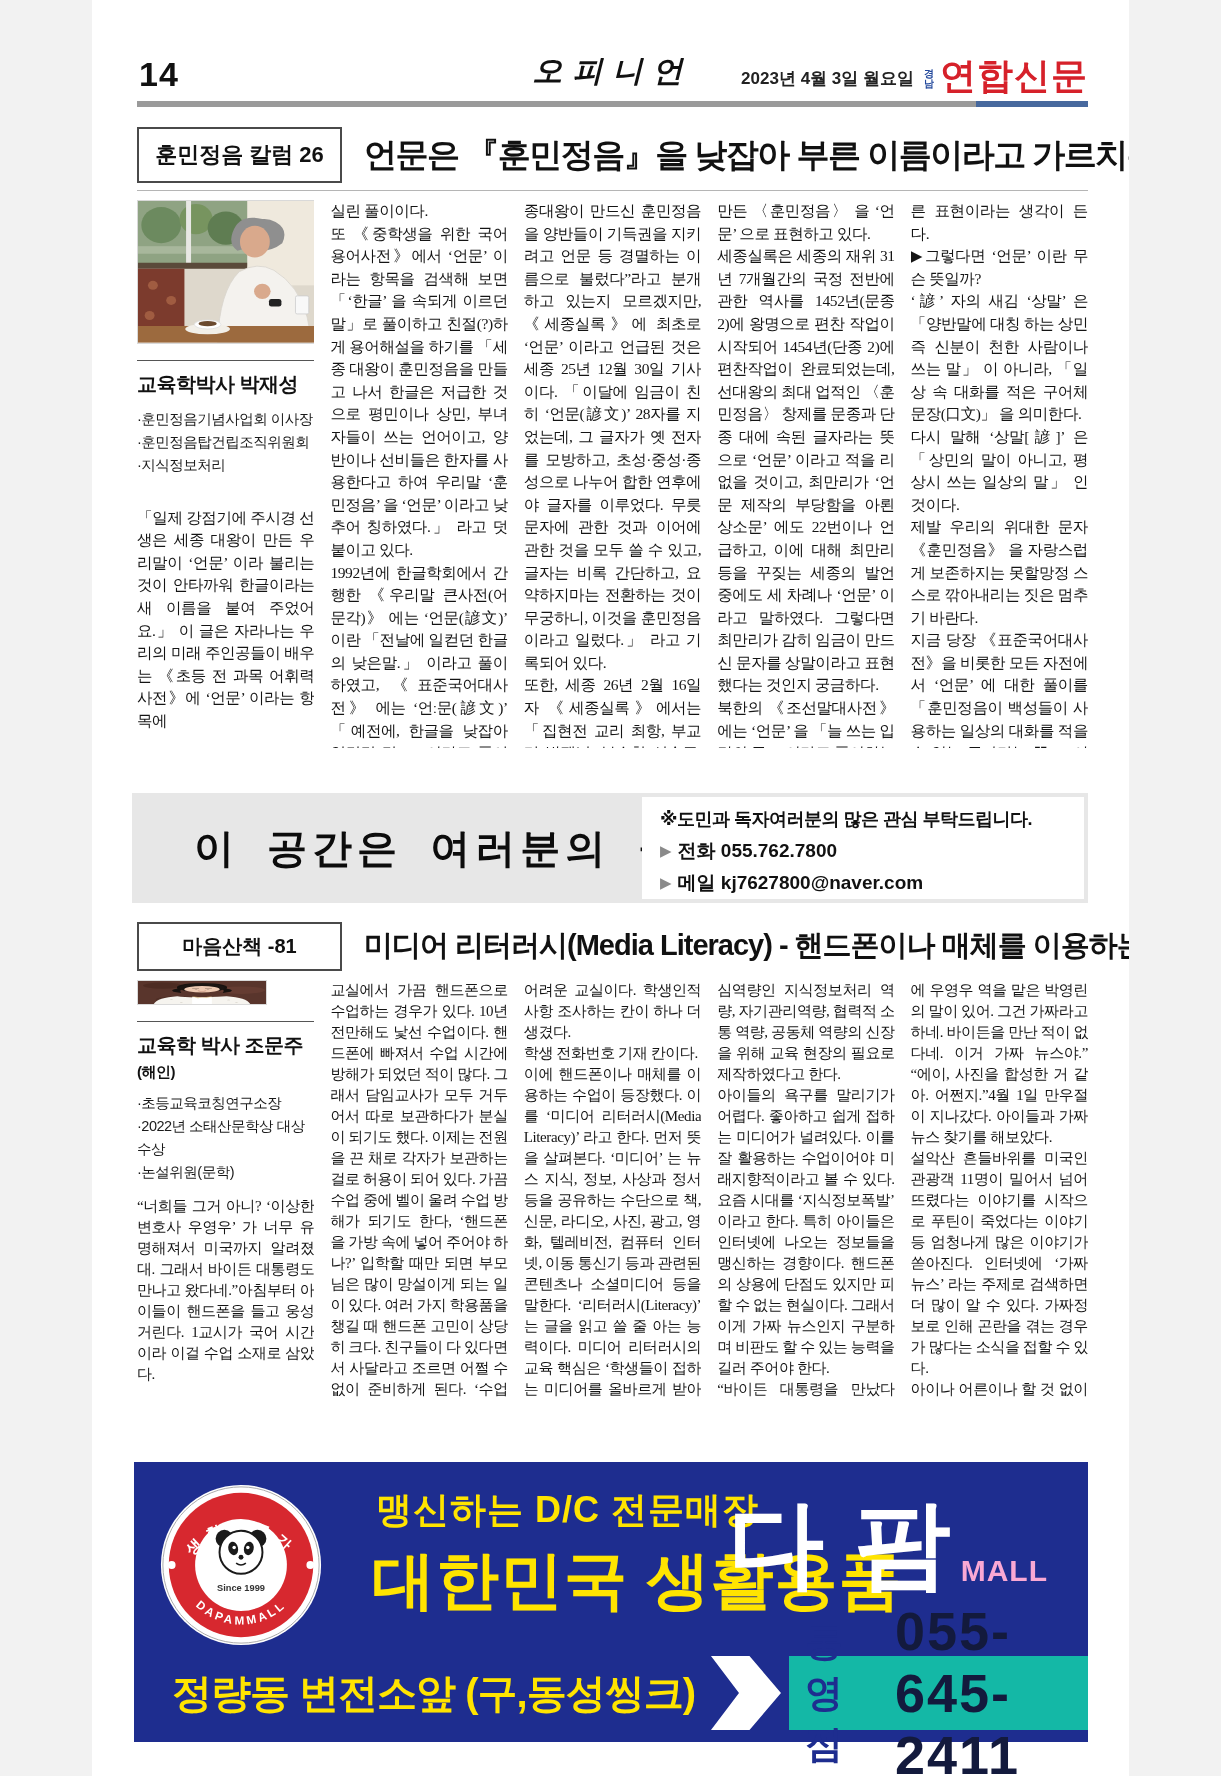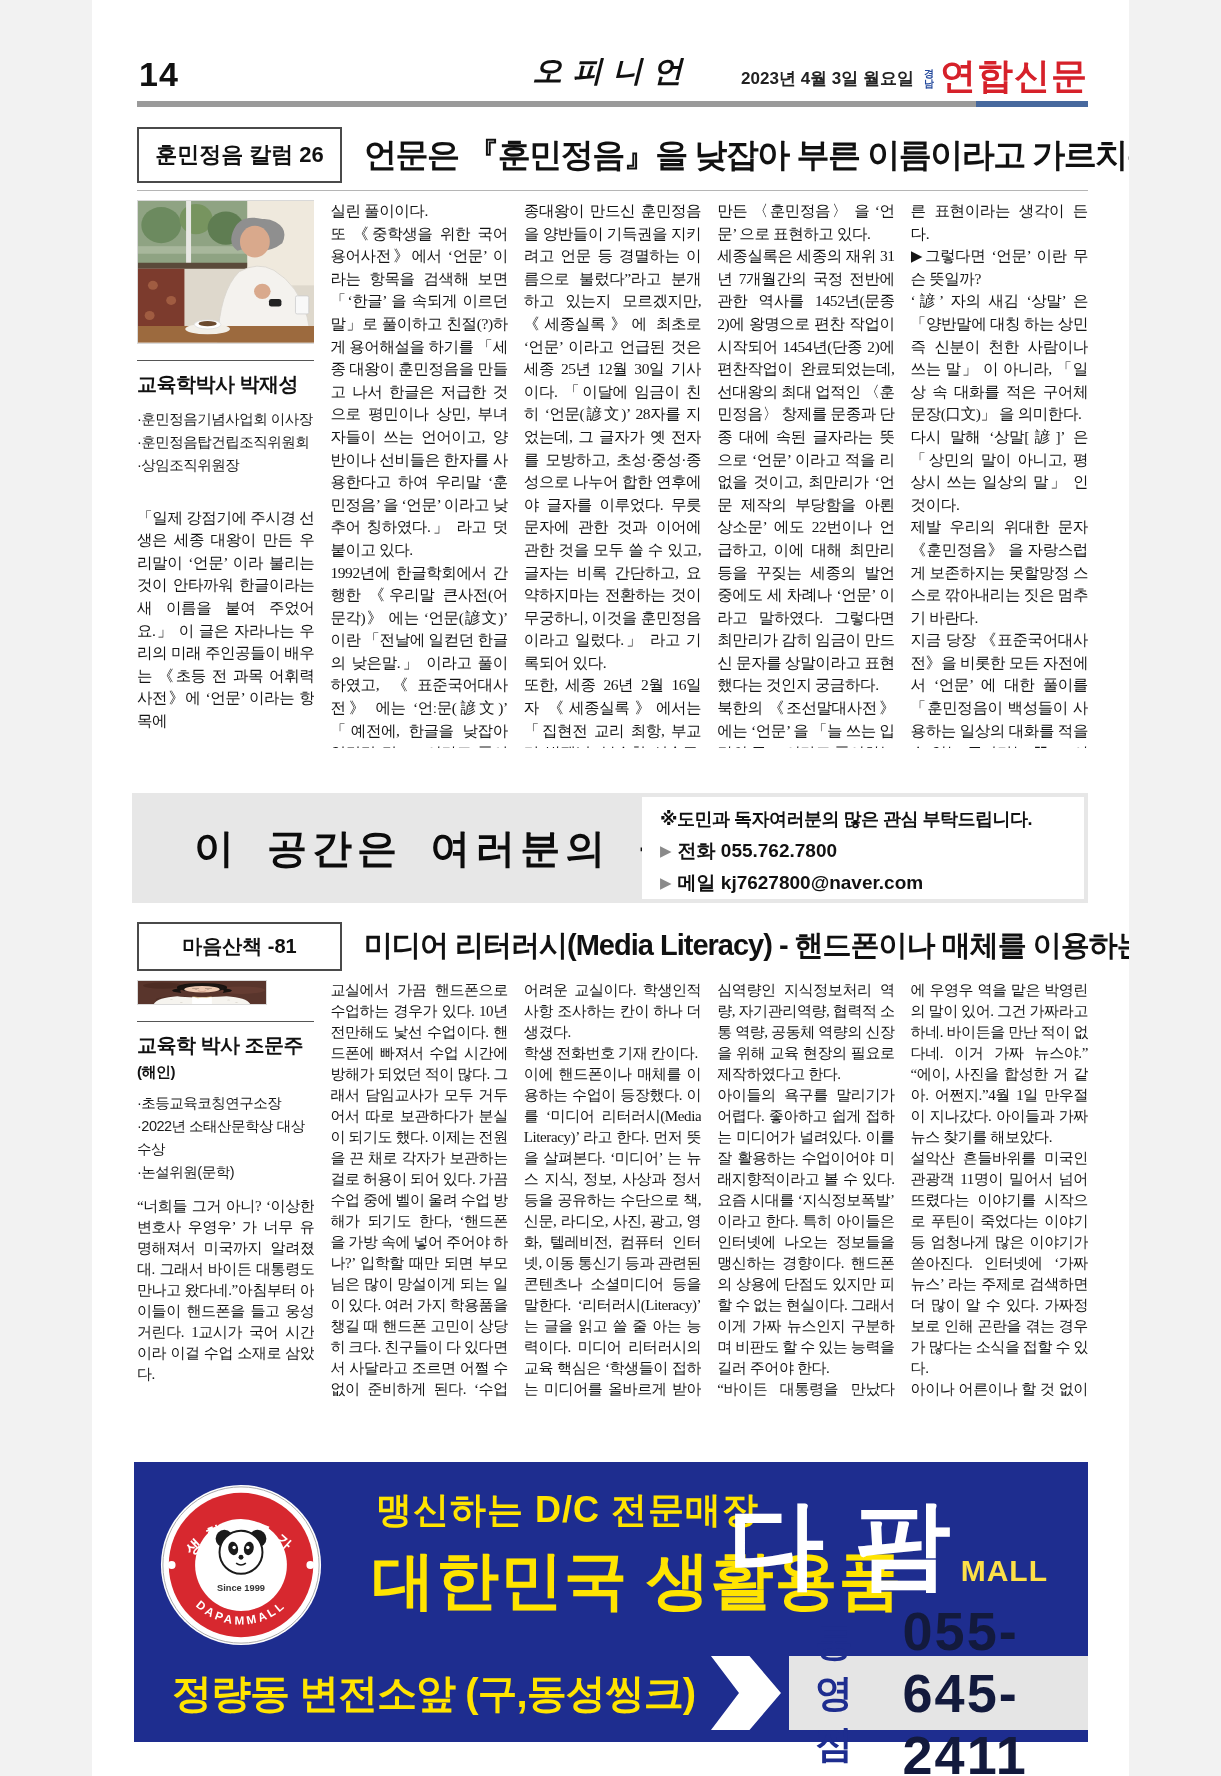--- a/index.html
+++ b/index.html
@@ -52,26 +52,26 @@
   .notice-note{font-size:18px;font-weight:800;letter-spacing:-0.5px;margin-bottom:7px;}
   .notice-line{font-size:19px;font-weight:800;letter-spacing:0;margin-bottom:6px;display:flex;align-items:center;}
   .tri{color:#8a8a8a;font-size:15px;margin-right:6px;}
   
   .ad{position:absolute;top:1462px;left:42px;right:41px;height:280px;background:#1e2d8f;}
   .ad-logo{position:absolute;left:24px;top:20px;width:166px;height:166px;}
   .ad-line1{position:absolute;left:242px;top:24px;font-size:36px;font-weight:900;color:#ffe400;letter-spacing:1px;}
   .ad-line2{position:absolute;left:238px;top:76px;font-size:63px;font-weight:900;color:#ffe400;letter-spacing:1px;}
   .ad-brand-row{position:absolute;right:40px;top:34px;display:flex;align-items:flex-end;}
   .ad-brand{font-size:96px;font-weight:900;color:#fff;letter-spacing:2px;line-height:1;}
-  .ad-mall{font-size:30px;font-weight:800;color:#fde047;margin-left:8px;margin-bottom:4px;letter-spacing:1px;}
+  .ad-mall{font-size:30px;font-weight:800;color:#f9a8d4;margin-left:8px;margin-bottom:4px;letter-spacing:1px;}
   .ad-bottom{position:absolute;left:38px;right:0;bottom:12px;height:74px;display:flex;align-items:center;}
   .ad-address{font-size:40px;font-weight:900;color:#ffe400;letter-spacing:-1px;margin-right:16px;white-space:nowrap;}
   .ad-arrow{flex:0 0 70px;height:74px;background:#fff;
             clip-path:polygon(0 0,55% 0,100% 50%,55% 100%,0 100%,40% 50%);}
-  .ad-contact{flex:1;height:74px;margin-left:8px;background:#e5e5e5;display:flex;align-items:center;padding-left:26px;}
+  .ad-contact{flex:1;height:74px;margin-left:8px;background:#14b8a6;display:flex;align-items:center;padding-left:16px;}
   .ad-branch{font-size:38px;font-weight:900;color:#1e2d8f;margin-right:30px;letter-spacing:-1px;}
   .ad-phone{font-size:54px;font-weight:900;color:#131a3d;letter-spacing:2px;font-family:"Liberation Sans","DejaVu Sans",sans-serif;}
 </style>
 </head>
 <body>
 
 <div class="page">
 
   <header class="hdr">
     <div class="hdr-num">14</div>
@@ -116,21 +116,21 @@
         <rect x="0" y="166" width="214" height="22" fill="#9c6a3e"></rect>
         <ellipse cx="84" cy="170" rx="27" ry="7" fill="#f2efe8"></ellipse>
         <ellipse cx="84" cy="164" rx="16" ry="6" fill="#ffffff" stroke="#ddd"></ellipse>
         <ellipse cx="84" cy="163" rx="11" ry="3.5" fill="#6b4a2f"></ellipse>
       </svg>
       <hr class="bio-rule">
       <div class="bio-name">교육학박사 박재성</div>
       <ul class="bio-roles">
         <li>·훈민정음기념사업회 이사장</li>
         <li>·훈민정음탑건립조직위원회</li>
-        <li>·상임조직위원장</li>
+        <li>·지식정보처리</li>
       </ul>
       <p class="bio-lead">「일제 강점기에 주시경 선생은 세종 대왕이 만든 우리말이 ‘언문’ 이라 불리는 것이 안타까워 한글이라는 새 이름을 붙여 주었어요.」 이 글은 자라나는 우리의 미래 주인공들이 배우는 《초등 전 과목 어휘력 사전》에 ‘언문’ 이라는 항목에</p>
     </div>
     <div class="col txtcol">실린 풀이이다.
 또 《중학생을 위한 국어 용어사전》에서 ‘언문’ 이라는 항목을 검색해 보면 「‘한글’ 을 속되게 이르던 말」로 풀이하고 친절(?)하게 용어해설을 하기를 「세종 대왕이 훈민정음을 만들고 나서 한글은 저급한 것으로 평민이나 상민, 부녀자들이 쓰는 언어이고, 양반이나 선비들은 한자를 사용한다고 하여 우리말 ‘훈민정음’ 을 ‘언문’ 이라고 낮추어 칭하였다.」 라고 덧붙이고 있다.
 1992년에 한글학회에서 간행한 《우리말 큰사전(어문각)》 에는 ‘언문(諺文)’ 이란 「전날에 일컫던 한글의 낮은말.」 이라고 풀이하였고, 《표준국어대사전》 에는 ‘언ː문(諺文)’ 「예전에, 한글을 낮잡아 일컫던 말.」 이라고 풀이하고 있다. 이러한 생각을 하는 많은 학자는 세종대왕의 훈민정음을 훌륭한 문자로 칭송하기 위해서 언문을 상말쯤으로 풀이해야 한다는 시명감 때문에 “세</div>
     <div class="col txtcol">종대왕이 만드신 훈민정음을 양반들이 기득권을 지키려고 언문 등 경멸하는 이름으로 불렀다”라고 분개하고 있는지 모르겠지만, 《세종실록》에 최초로 ‘언문’ 이라고 언급된 것은 세종 25년 12월 30일 기사이다. 「이달에 임금이 친히 ‘언문(諺文)’ 28자를 지었는데, 그 글자가 옛 전자를 모방하고, 초성·중성·종성으로 나누어 합한 연후에야 글자를 이루었다. 무릇 문자에 관한 것과 이어에 관한 것을 모두 쓸 수 있고, 글자는 비록 간단하고, 요약하지마는 전환하는 것이 무궁하니, 이것을 훈민정음이라고 일렀다.」 라고 기록되어 있다.
 또한, 세종 26년 2월 16일 자 《세종실록》에서는 「집현전 교리 최항, 부교리 박팽년, 부수찬 신숙주, 이선로, 이개, 돈녕부 주부 강희안 등에게 명하여 의사청에 나아가 ‘언문’ 으로 운회를 번역하게 하고 (이하 생략)」 라고 함으로써 새로</div>
     <div class="col txtcol">만든 〈훈민정음〉 을 ‘언문’ 으로 표현하고 있다.
 세종실록은 세종의 재위 31년 7개월간의 국정 전반에 관한 역사를 1452년(문종 2)에 왕명으로 편찬 작업이 시작되어 1454년(단종 2)에 편찬작업이 완료되었는데, 선대왕의 최대 업적인 〈훈민정음〉 창제를 문종과 단종 대에 속된 글자라는 뜻으로 ‘언문’ 이라고 적을 리 없을 것이고, 최만리가 ‘언문 제작의 부당함을 아뢴 상소문’ 에도 22번이나 언급하고, 이에 대해 최만리 등을 꾸짖는 세종의 발언 중에도 세 차례나 ‘언문’ 이라고 말하였다. 그렇다면 최만리가 감히 임금이 만드신 문자를 상말이라고 표현했다는 것인지 궁금하다.

